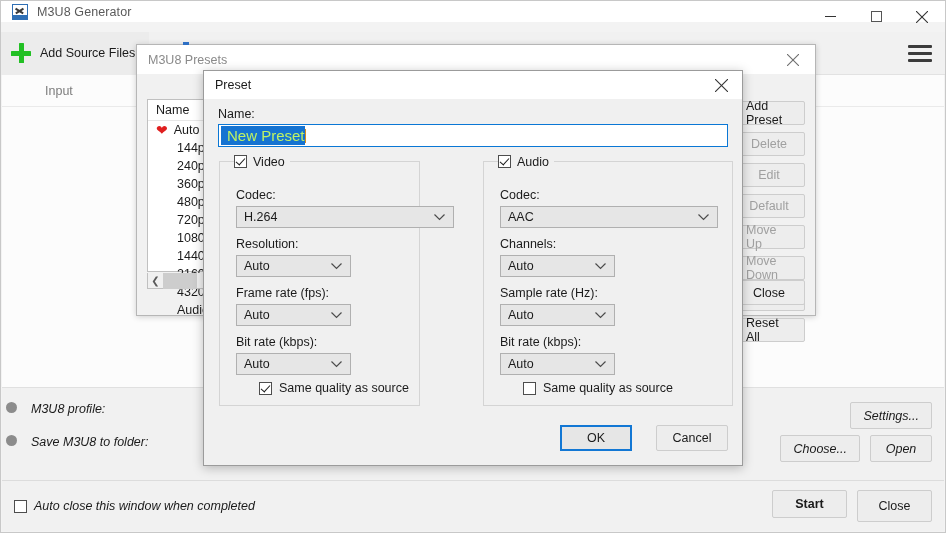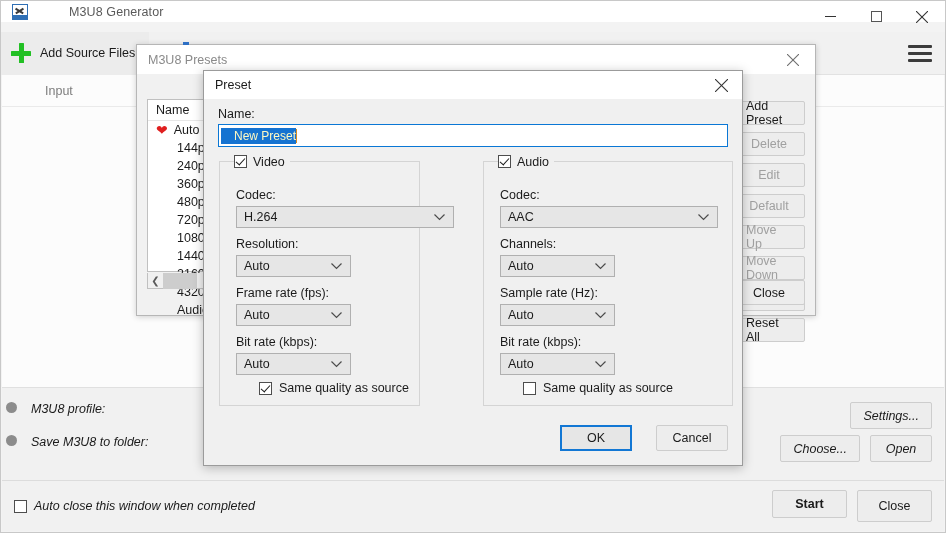--- a/index.html
+++ b/index.html
@@ -11,21 +11,21 @@
     background:#ffffff;
     position:relative;
     -webkit-font-smoothing:antialiased;
   }
 
   
   #app-window { position:absolute; inset:0; background:#f3f3f3; border:1px solid #c8c8c8; }
 
   #titlebar {
     position:absolute; left:0; top:0; width:100%; height:21px;
-    background:#ffffff; display:flex; align-items:center;gap:32px;
+    background:#ffffff; display:flex; align-items:center;
   }
   #app-icon {
     width:16px; height:16px; margin-left:11px; margin-right:9px;
     position:relative; flex:none;
   }
   #app-icon .ic-box { position:absolute; inset:0; border:1px solid #2f6fb5; background:#fff; }
   #app-icon .ic-bar { position:absolute; left:1px; right:1px; bottom:1px; height:4px; background:#2f6fb5; }
   #app-icon .ic-s1, #app-icon .ic-s2 {
     position:absolute; width:9px; height:1.5px; background:#3a3a3a; left:3px; top:6px;
   }
@@ -155,21 +155,21 @@
   #dlg-title { margin-left:11px; font-size:12.5px; color:#1b1b1b; }
   #dlg-close { position:absolute; right:0; top:0; width:42px; height:28px; display:flex; align-items:center; justify-content:center; color:#333; }
 
   #dlg-body { position:absolute; left:0; right:0; top:28px; bottom:0; }
 
   #name-label { position:absolute; left:14px; top:8px; font-size:12.5px; }
   #name-input {
     position:absolute; left:14px; top:25px; right:14px; height:23px;
     background:#ffffff; border:1px solid #0a77d5; display:flex; align-items:center; padding-left:2px;
   }
-  #name-value { background:#1573d1; color:#fef9c3; font-size:12px; padding:1px 0 1px 13px; }
+  #name-value { background:#1573d1; color:#bef264; font-size:15px; padding:1px 0 1px 6px; }
   #name-caret { width:1px; height:14px; background:#d98c1e; margin-left:0px; }
 
   .group {
     position:absolute; top:62px; height:245px;
     border:1px solid #d4d4d4; background:#f0f0f0;
   }
   #video-group { left:15px; width:201px; }
   #audio-group { left:279px; width:250px; }
   .group-head {
     position:absolute; left:14px; top:-9px; height:17px;

